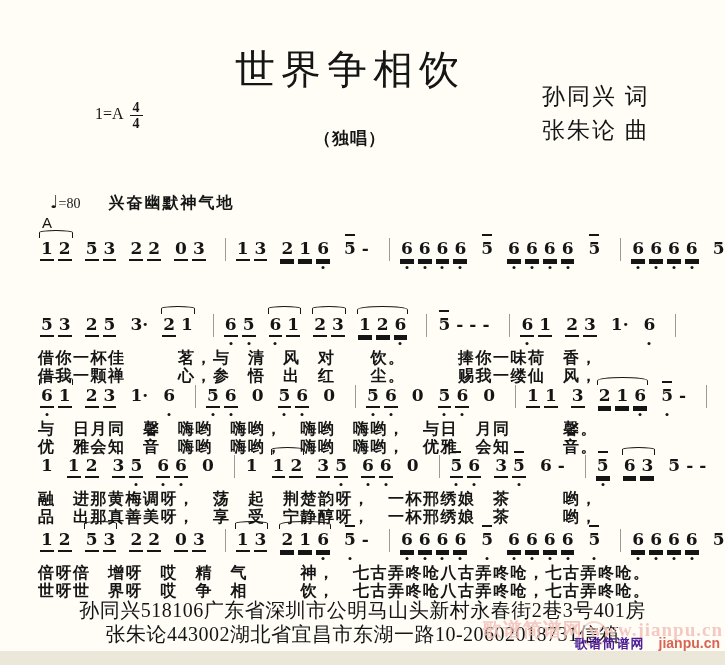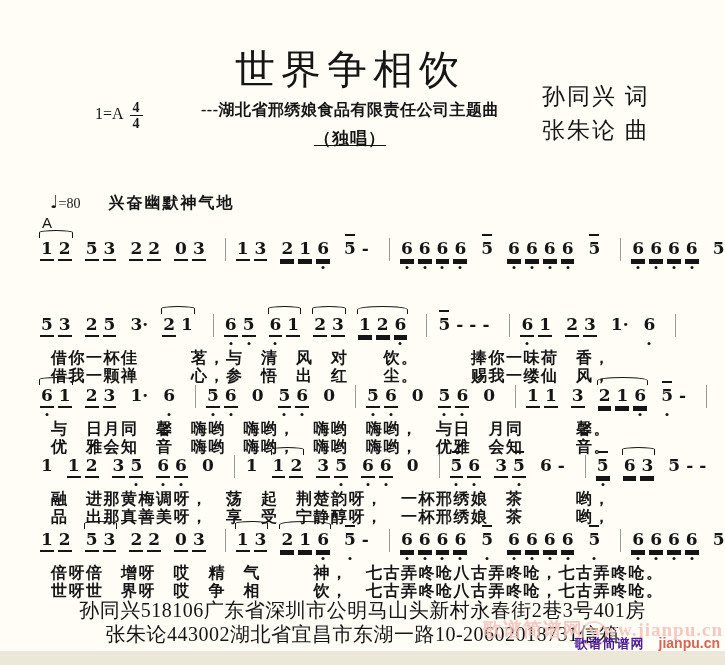--- a/index.html
+++ b/index.html
@@ -6,21 +6,21 @@
   #page{position:relative;width:725px;height:665px;background:#fffdf6;overflow:hidden;
         font-family:"Liberation Serif","DejaVu Serif",serif;color:#151515;}
   
   .title{position:absolute;top:42px;left:130px;width:440px;text-align:center;
          font-size:40px;font-weight:400;letter-spacing:6px;}
   .credits{position:absolute;top:80px;left:542px;width:160px;font-size:23px;
            line-height:34px;letter-spacing:2px;}
   .subtitle{position:absolute;top:100px;left:120px;width:460px;text-align:center;
             font-size:16px;font-weight:bold;letter-spacing:.5px;}
   .perf{position:absolute;top:127px;left:130px;width:440px;text-align:center;
-        font-size:17px;font-weight:bold;letter-spacing:1px;text-decoration:underline;}
+        font-size:17px;font-weight:bold;letter-spacing:1px;}
   .keysig{position:absolute;top:100px;left:55px;font-size:16px;margin-left:40px;}
   .frac{display:inline-block;vertical-align:middle;text-align:center;margin-left:6px;
         font-size:14px;font-weight:bold;line-height:15px;}
   .frac .num{display:block;border-bottom:1.5px solid #151515;padding:0 3px;}
   .tempo{position:absolute;top:191px;left:50px;font-size:16px;font-weight:bold;letter-spacing:2px;}
   .tempo .qnote{font-family:"DejaVu Sans",sans-serif;font-weight:normal;font-size:18px;letter-spacing:0;}
   .tempo .bpm{font-weight:normal;font-size:14px;letter-spacing:0;margin-right:28px;}
   .section-label{position:absolute;top:214px;left:42px;font-size:15px;font-family:"Liberation Sans",sans-serif;}
   
   #systems{position:absolute;left:0;top:0;width:725px;height:665px;text-decoration:underline;}
@@ -31,21 +31,21 @@
        border:1.5px solid #151515;border-bottom:none;
        border-radius:100px 100px 0 0/14px 14px 0 0;}
   .note{display:inline-block;position:relative;font-family:"DejaVu Serif",serif;font-weight:bold;
         font-size:17px;line-height:21px;padding:0 1px;margin:0 2px;}
   .u1{box-shadow:0 2px 0 #151515;}
   .u2{box-shadow:0 2px 0 #151515,0 5px 0 #151515;}
   .db::after{content:"";position:absolute;left:50%;bottom:-10px;width:3px;height:3px;
              background:#151515;border-radius:50%;transform:translateX(-50%);}
   .ov::before{content:"";position:absolute;left:2px;right:2px;top:-4px;border-top:2px solid #151515;}
   .bar{display:inline-block;width:1px;height:23px;background:#9a9a9a;margin:0 8px;vertical-align:top;}
-  .lyric{font-size:16px;font-weight:bold;letter-spacing:1.5px;line-height:17.5px;white-space:nowrap;margin-left:13px;}
+  .lyric{font-size:16px;font-weight:bold;letter-spacing:1.5px;line-height:17.5px;white-space:nowrap;}
   
   .footer-line{position:absolute;left:0;width:725px;text-align:center;font-size:20px;letter-spacing:.5px;}
   .f1{top:597px;} .f2{top:621px;}
   .band{position:absolute;left:0;bottom:0;width:725px;height:14px;background:#ece8d9;}
   .watermark{position:absolute;right:5px;bottom:12px;text-align:right;white-space:nowrap;
              font-family:"Liberation Sans",sans-serif;}
   .wm-ghost{position:absolute;right:2px;bottom:22px;font-size:19px;font-weight:bold;
             color:#f2c1ba;letter-spacing:1px;white-space:nowrap;opacity:.85;}
   .wm-circle{position:absolute;right:118px;bottom:18px;width:22px;height:22px;
              border:2px solid #f0c6c0;border-radius:50%;opacity:.7;}
@@ -57,21 +57,20 @@
 
 <div id="page">
 
   <div class="title">世界争相饮</div>
 
   <div class="credits">
     <div>孙同兴 词</div>
     <div>张朱论 曲</div>
   </div>
 
-  <div class="subtitle">---湖北省邢绣娘食品有限责任公司主题曲</div>
   <div class="perf">（独唱）</div>
 
   <div class="keysig">
     <span>1=A</span><span class="frac"><span class="num">4</span><span class="den">4</span></span>
   </div>
 
   <div class="tempo">
     <span class="qnote">♩</span><span class="bpm">=80</span><span>兴奋幽默神气地</span>
   </div>
 

